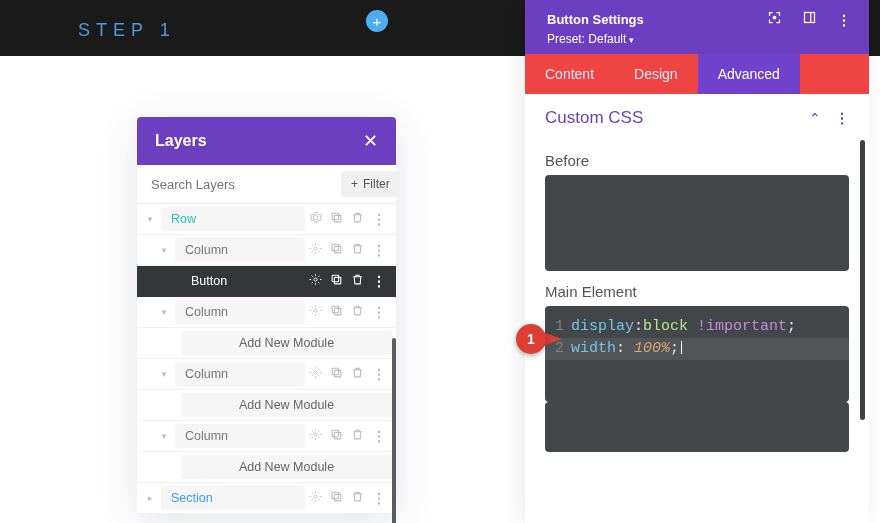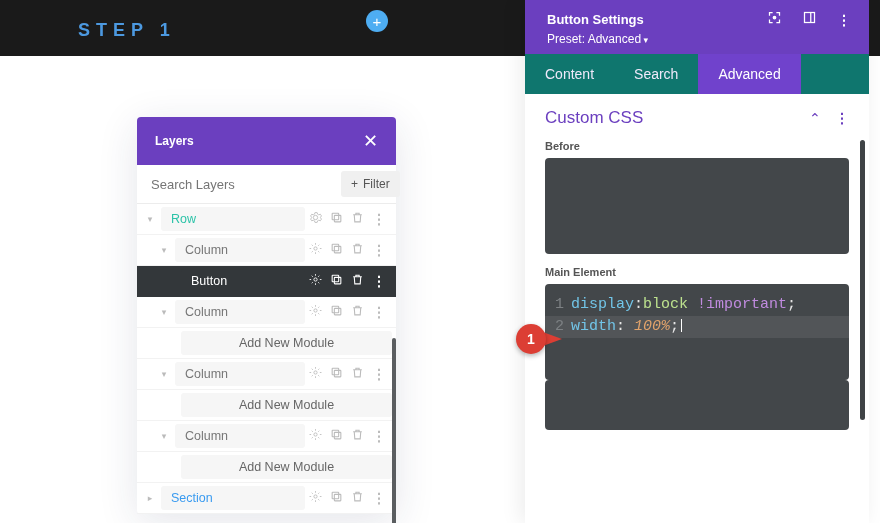--- a/index.html
+++ b/index.html
@@ -1,24 +1,24 @@
 <!DOCTYPE html>
 <html><head>
 <meta charset="utf-8">
 <style>
   * { box-sizing: border-box; margin: 0; padding: 0; }
   html, body { width: 880px; height: 523px; font-family: -apple-system, BlinkMacSystemFont, "Segoe UI", Helvetica, Arial, sans-serif; background: #fff; overflow: hidden; }
   .top-bar { position: absolute; left: 0; top: 0; right: 0; height: 56px; background: #1a1a1a; }
-  .step-label { position: absolute; left: 78px; top: 20px; color: #4c99e0; font-size: 18px; font-weight: 700; letter-spacing: 6px; }
+  .step-label { position: absolute; left: 78px; top: 20px; color: #4c99e0; font-size: 18px; font-weight: 400; letter-spacing: 6px; }
   .add-circle { position: absolute; left: 366px; top: 10px; width: 22px; height: 22px; background: #4eadf2; border-radius: 50%; display: flex; align-items: center; justify-content: center; color: #fff; font-size: 15px; line-height: 1; }
 
   
   .layers-panel { position: absolute; left: 137px; top: 117px; width: 259px; background: #fff; box-shadow: 0 8px 40px rgba(30,40,80,0.12); border-radius: 4px; }
   .layers-header { height: 48px; background: #6b3fbf; color: #fff; display: flex; align-items: center; padding: 0 18px; border-radius: 4px 4px 0 0; }
-  .layers-title { flex: 1; font-size: 12px; font-weight: 600; }
+  .layers-title { flex: 1; font-size: 16px; font-weight: 600; }
   .layers-close { font-size: 18px; cursor: pointer; }
   .layers-searchrow { display: flex; align-items: center; border-bottom: 1px solid #ececec; }
   .layers-search { flex: 1; border: none; outline: none; background: transparent; font-size: 13px; color: #999; padding: 0 14px; height: 38px; }
   .layers-filter { display: flex; align-items: center; gap: 5px; background: #f0f0f0; color: #555; font-size: 12px; padding: 6px 10px; margin: 6px 8px 6px 0; border-radius: 3px; cursor: pointer; }
   .tree { font-size: 12.5px; color: #888; }
   .tree-row { display: flex; align-items: center; height: 31px; border-bottom: 1px solid #f2f2f2; padding-left: 6px; }
   .tree-row.active-row { background: #33373a; color: #fff; border-bottom: 1px solid #33373a; }
   .tree-row.active-row .row-label-box { background: #33373a; color: #fff; }
   .disclosure { width: 14px; display: inline-flex; justify-content: center; color: #bbb; font-size: 9px; }
   .row-label-box { flex: 1; background: #f6f6f6; margin: 3px 4px; padding: 5px 10px; border-radius: 3px; display: flex; align-items: center; color: #777; }
@@ -36,31 +36,31 @@
 
   
   .settings-panel { position: absolute; left: 525px; top: 0; width: 344px; bottom: 0; background: #fff; box-shadow: -4px 0 20px rgba(0,0,0,0.08); }
   .settings-top { background: #6b3fbf; color: #fff; padding: 10px 18px 8px 22px; }
   .settings-title-row { display: flex; align-items: center; }
   .settings-title { flex: 1; font-size: 13px; font-weight: 600; }
   .settings-icons { display: flex; gap: 20px; align-items: center; }
   .settings-icons svg { width: 15px; height: 15px; stroke: #fff; fill: none; }
   .settings-preset { font-size: 12px; margin-top: 3px; cursor: pointer; }
   .settings-preset::after { content: " \25BE"; font-size: 9px; }
-  .settings-tabs { display: flex; background: #0f766e; }
+  .settings-tabs { display: flex; background: #ef4444; }
   .settings-tab { flex: 0 0 auto; padding: 12px 20px; color: #f0e9fb; font-size: 14px; cursor: pointer; }
   .settings-tab.active { background: #7042cc; color: #fff; }
 
   .settings-body { padding: 14px 20px; height: 420px; overflow: hidden; position: relative; }
-  .section-head { display: flex; align-items: center; margin-bottom: 12px; }
+  .section-head { display: flex; align-items: center; margin-bottom: 24px; }
   .section-title { flex: 1; color: #6b3fbf; font-size: 17px; font-weight: 500; }
   .section-actions { display: flex; gap: 14px; color: #6b3fbf; font-size: 14px; align-items: center; }
   .chev-up { transform: rotate(180deg); display: inline-block; }
 
-  .css-label { font-size: 11px; color: #555; font-weight: 700; margin-top: 12px; margin-bottom: 6px; }
+  .css-label { font-size: 15px; color: #555; font-weight: 400; margin-top: 12px; margin-bottom: 6px; }
   .code-box { background: #43474a; border-radius: 4px; min-height: 96px; padding: 10px 10px; font-family: "Courier New", monospace; font-size: 15px; line-height: 1.45; color: #cfd2d4; white-space: pre; }
   .code-box.short { min-height: 50px; }
   .tok-prop { color: #72c5e8; }
   .tok-colon { color: #e6e6e6; }
   .tok-val  { color: #bde28e; }
   .tok-imp  { color: #c08bdf; }
   .tok-num  { color: #e2a36b; font-style: italic; }
   .tok-semi { color: #e6e6e6; }
   .gutter { display: inline-block; width: 16px; color: #7d8184; user-select: none; }
   .code-caret { display: inline-block; width: 0; border-left: 1px solid #fff; height: 13px; vertical-align: middle; margin-left: 2px; animation: blink 1s steps(1) infinite; }
@@ -270,25 +270,25 @@
               <path d="M4 9V4h5M20 9V4h-5M4 15v5h5M20 15v5h-5"></path>
               <circle cx="12" cy="12" r="2" fill="#fff"></circle>
             </svg></span>
         <span><svg viewBox="0 0 24 24" stroke-width="2">
               <rect x="4" y="4" width="16" height="16"></rect>
               <line x1="14" y1="4" x2="14" y2="20"></line>
             </svg></span>
         <span class="dots-v" style="color:#fff">⋮</span>
       </div>
     </div>
-    <div class="settings-preset">Preset: Advanced</div>
+    <div class="settings-preset">Preset: Default</div>
   </div>
   <div class="settings-tabs">
     <div class="settings-tab">Content</div>
-    <div class="settings-tab">Search</div>
+    <div class="settings-tab">Design</div>
     <div class="settings-tab active">Advanced</div>
   </div>
 
   <div class="settings-body">
     <div class="section-head">
       <div class="section-title">Custom CSS</div>
       <div class="section-actions">
         <span class="chev-up">⌄</span>
         <span class="dots-v">⋮</span>
       </div>

